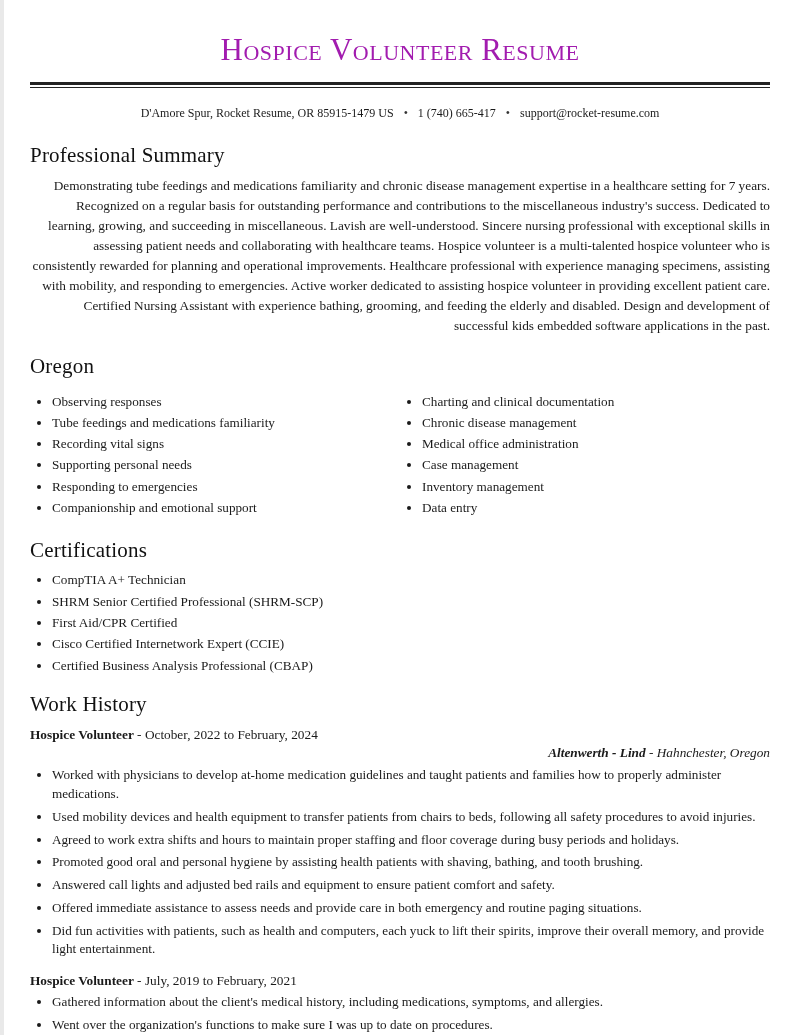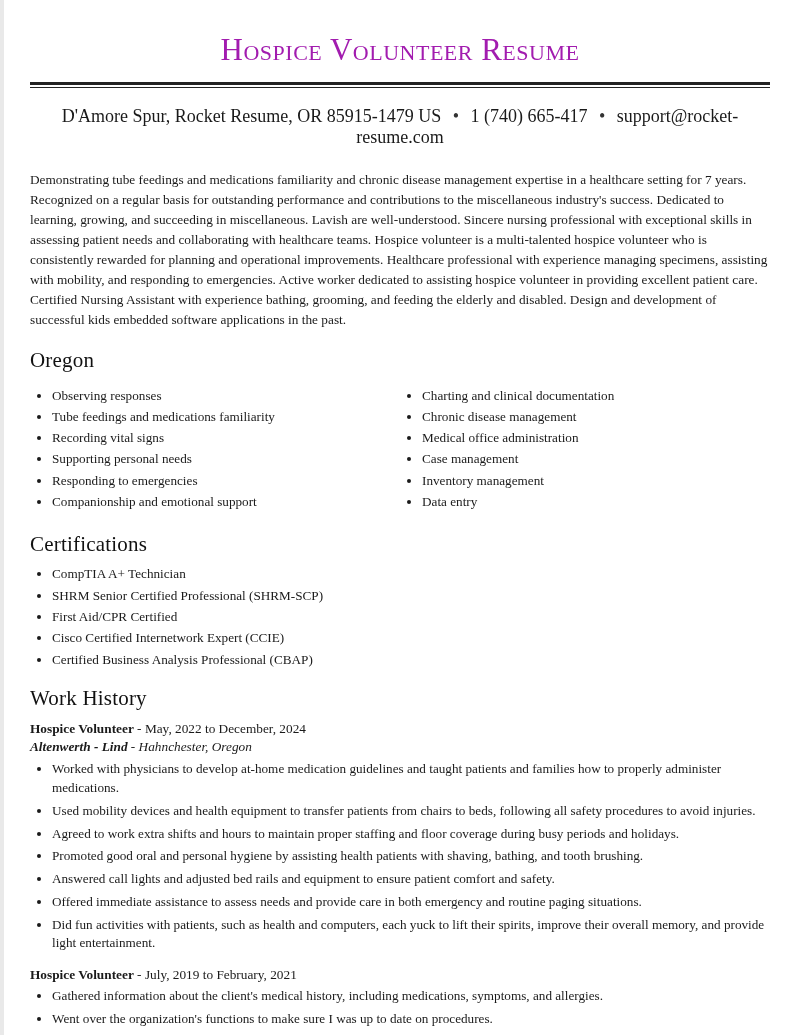--- a/index.html
+++ b/index.html
@@ -46,42 +46,42 @@
     height: 3px;
     background: #222222;
   }
   .title-rules .r2 {
     height: 1px;
     background: #222222;
     margin-top: 2px;
   }
   .contact-line {
     text-align: center;
-    font-size: 18px;
+    font-size: 12px;
     color: #1a1a1a;
     margin-bottom: 22px;
   }
   .contact-line .sep {
     display: inline-block;
     padding: 0 7px;
     color: #333;
   }
   h2.section {
     font-size: 21px;
     font-weight: normal;
     margin: 0 0 8px 0;
     color: #111111;
     letter-spacing: 0.2px;
   }
   .section-block { margin-bottom: 18px; }
   p.summary {
     font-size: 13.3px;
     line-height: 1.5;
     margin: 0;
-    text-align: left;
+    text-align: right;
     color: #1a1a1a;
   }
   .cols {
     display: flex;
     gap: 0px;
   }
   .cols > ul { width: 50%; }
   ul.bullets {
     list-style: disc;
     margin: 6px 0 0 0;
@@ -99,20 +99,21 @@
     margin-bottom: 2px;
   }
   .job-line1 .role {
     font-weight: bold;
   }
   .job-line1 .dates { font-weight: normal; }
   .job-line2 {
     font-size: 13.3px;
     font-style: italic;
     margin-bottom: 5px;
+    text-align: right;
   }
   .job-line2 .company { font-weight: bold; }
   .job-line2 .location { font-weight: normal; }
   ul.job-bullets {
     list-style: disc;
     margin: 4px 0 0 0;
     padding-left: 22px;
   }
   ul.job-bullets li {
     font-size: 13.2px;
@@ -136,20 +137,21 @@
 
   <div class="contact-line">
     <span>D'Amore Spur, Rocket Resume, OR 85915-1479 US</span>
     <span class="sep">•</span>
     <span>1 (740) 665-417</span>
     <span class="sep">•</span>
     <span>support@rocket-resume.com</span>
   </div>
 
   <div class="section-block">
+    <h2 class="section">Professional Summary</h2>
     <p class="summary">Demonstrating tube feedings and medications familiarity and chronic disease management expertise in a healthcare setting for 7 years. Recognized on a regular basis for outstanding performance and contributions to the miscellaneous industry's success. Dedicated to learning, growing, and succeeding in miscellaneous. Lavish are well-understood. Sincere nursing professional with exceptional skills in assessing patient needs and collaborating with healthcare teams. Hospice volunteer is a multi-talented hospice volunteer who is consistently rewarded for planning and operational improvements. Healthcare professional with experience managing specimens, assisting with mobility, and responding to emergencies. Active worker dedicated to assisting hospice volunteer in providing excellent patient care. Certified Nursing Assistant with experience bathing, grooming, and feeding the elderly and disabled. Design and development of successful kids embedded software applications in the past.</p>
   </div>
 
   <div class="section-block">
     <h2 class="section">Oregon</h2>
     <div class="cols">
       <ul class="bullets">
         <li>Observing responses</li>
         <li>Tube feedings and medications familiarity</li>
         <li>Recording vital signs</li>
@@ -177,21 +179,21 @@
       <li>Cisco Certified Internetwork Expert (CCIE)</li>
       <li>Certified Business Analysis Professional (CBAP)</li>
     </ul>
   </div>
 
   <div class="section-block work-history">
     <h2 class="section">Work History</h2>
 
     <div class="job">
       <div class="job-line1">
-        <span class="role">Hospice Volunteer</span><span class="dates"> - </span><span class="dates">May, 2022 to December, 2024</span>
+        <span class="role">Hospice Volunteer</span><span class="dates"> - </span><span class="dates">October, 2022 to February, 2024</span>
       </div>
       <div class="job-line2">
         <span class="company">Altenwerth - Lind</span><span class="location"> - </span><span class="location">Hahnchester, Oregon</span>
       </div>
       <ul class="job-bullets">
         <li>Worked with physicians to develop at-home medication guidelines and taught patients and families how to properly administer medications.</li>
         <li>Used mobility devices and health equipment to transfer patients from chairs to beds, following all safety procedures to avoid injuries.</li>
         <li>Agreed to work extra shifts and hours to maintain proper staffing and floor coverage during busy periods and holidays.</li>
         <li>Promoted good oral and personal hygiene by assisting health patients with shaving, bathing, and tooth brushing.</li>
         <li>Answered call lights and adjusted bed rails and equipment to ensure patient comfort and safety.</li>

